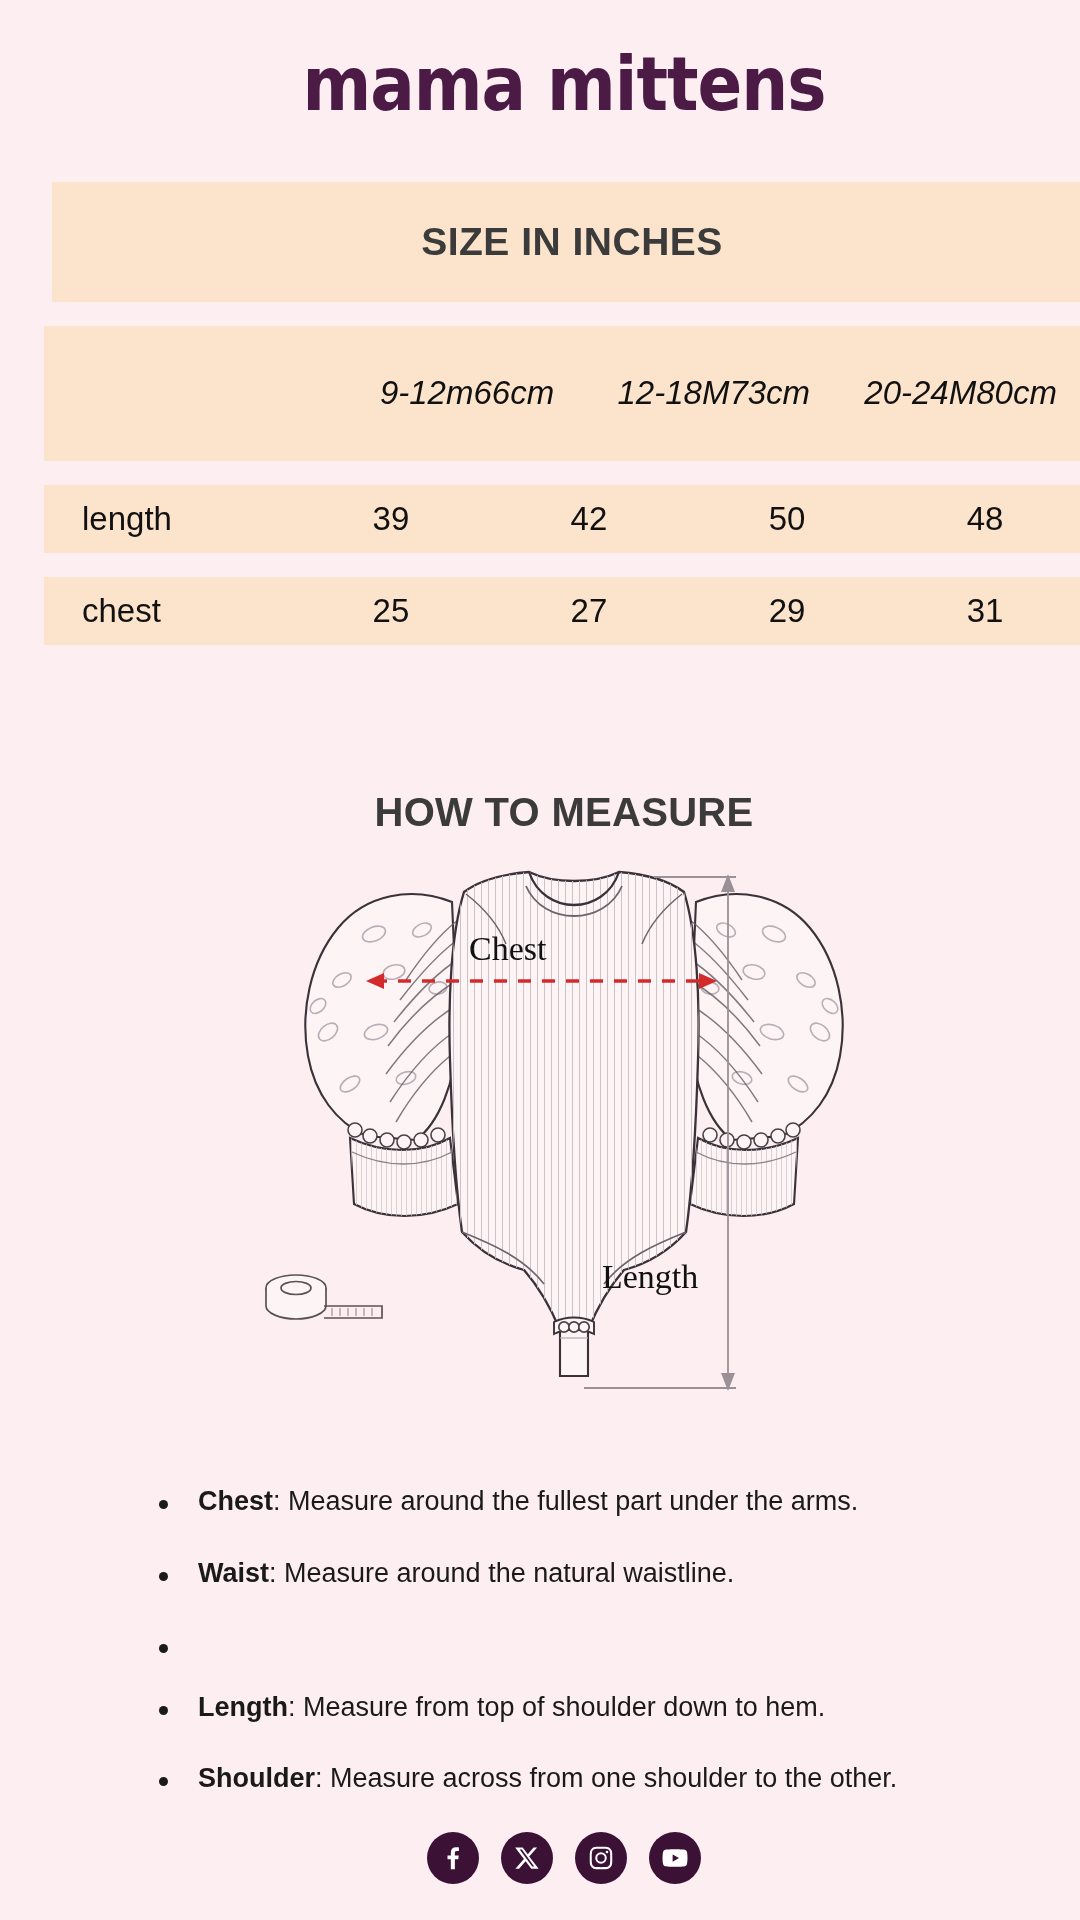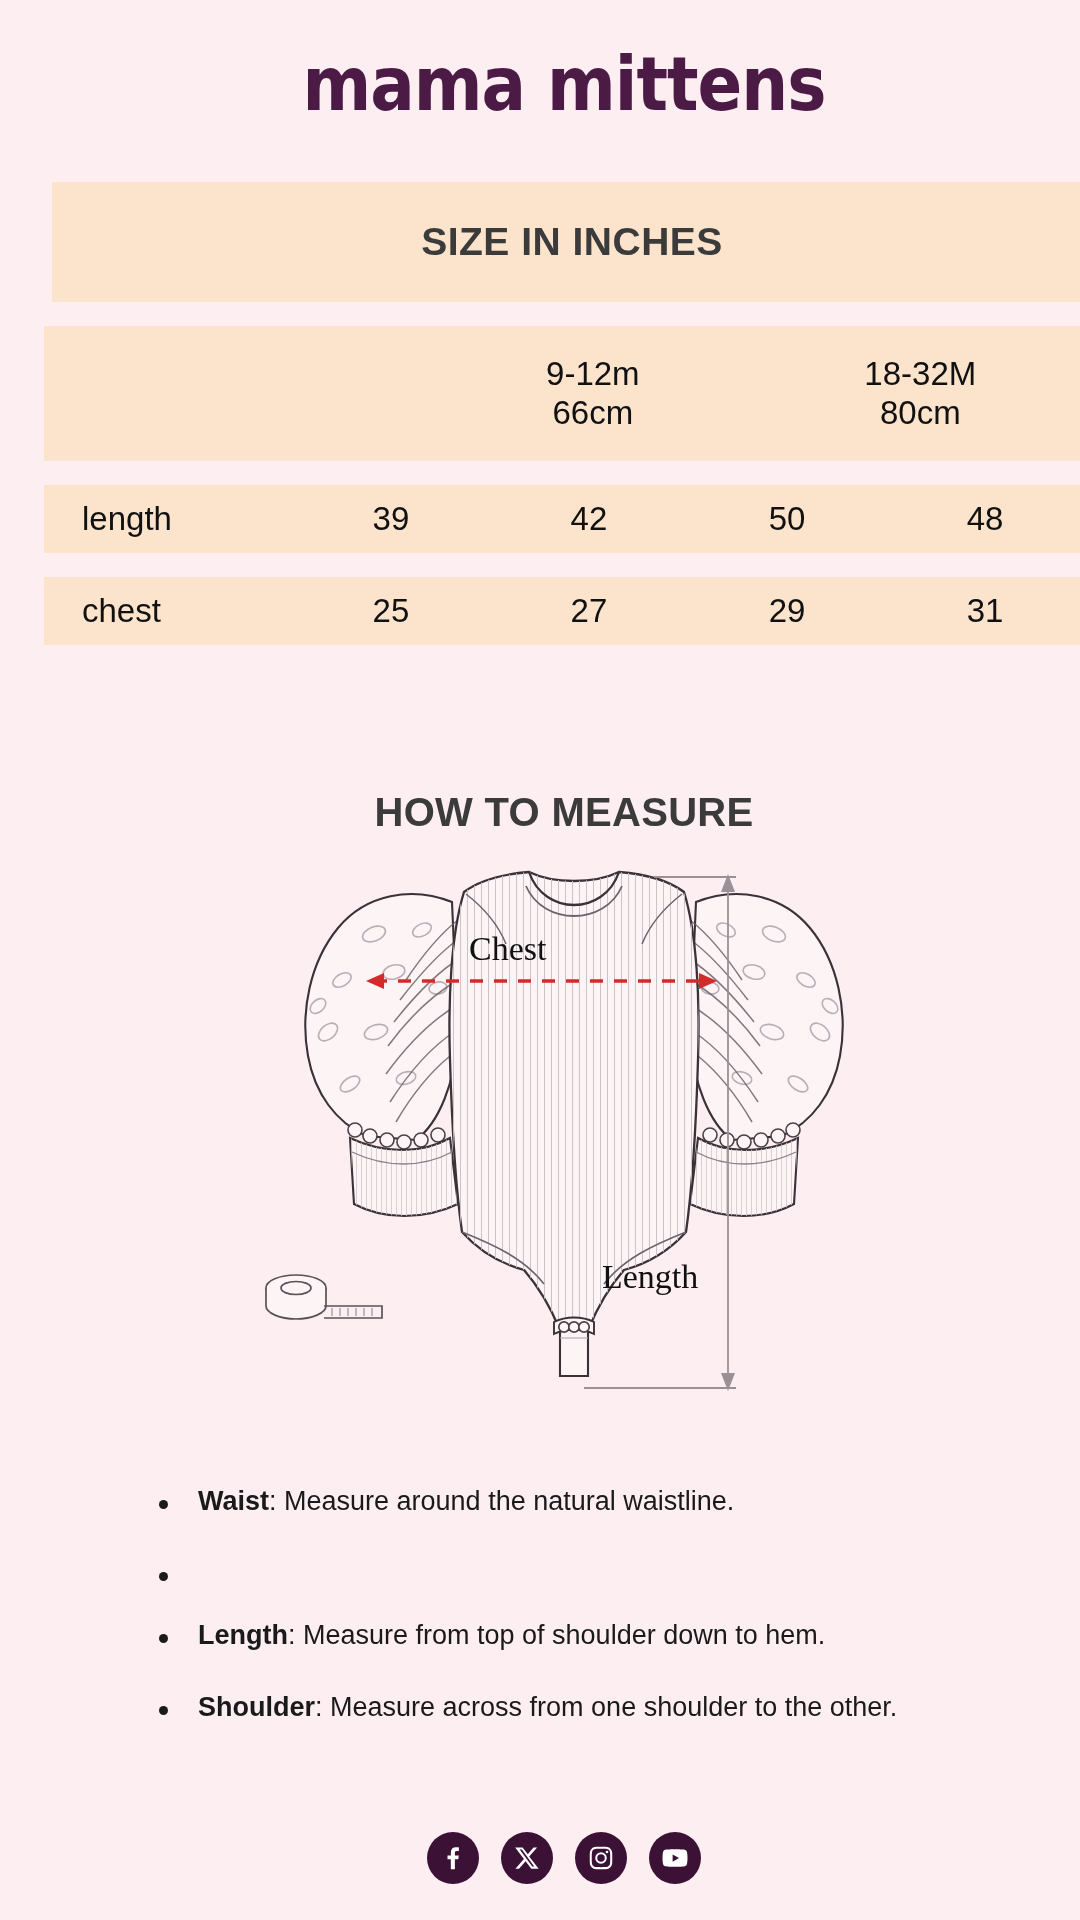--- a/index.html
+++ b/index.html
@@ -36,21 +36,21 @@
   .trow.data { background:#FCE3CC; height:68px; margin-top:0; }
   .spacer { height:24px; }
   .cell {
     display:flex; align-items:center; justify-content:center;
     font-size:33px; color:#111; flex:1 1 0; line-height:1.18;
   }
   .cell.lbl {
     justify-content:flex-start; padding-left:38px; font-size:33px;
     flex:1.06 1 0;
   }
-  .cell.two { flex-direction:column; }
+  .cell.two { flex-direction:row;font-style:italic; }
   .cell.two .l1, .cell.two .l2 { display:block; }
 
   
   .h2m {
     position:absolute; left:0; top:790px; width:1080px; text-align:center;
     font-size:40px; font-weight:700; color:#3B3B3B; letter-spacing:.3px;
   }
 
   
   .illus { position:absolute; left:230px; top:860px; width:640px; height:580px; }
@@ -92,21 +92,25 @@
 
   <div class="tbl">
 
     <div class="trow head">
       <div class="cell lbl"></div>
       <div class="cell two">
         <span class="l1">9-12m</span>
         <span class="l2">66cm</span>
       </div>
       <div class="cell two">
-        <span class="l1">18-32M</span>
+        <span class="l1">12-18M</span>
+        <span class="l2">73cm</span>
+      </div>
+      <div class="cell two">
+        <span class="l1">20-24M</span>
         <span class="l2">80cm</span>
       </div>
     </div>
 
     <div class="spacer"></div>
 
     <div class="trow data">
       <div class="cell lbl">length</div>
       <div class="cell">39</div>
       <div class="cell">42</div>
@@ -303,20 +307,24 @@
             <path d="M110 448 V456"></path>
             <path d="M118 448 V456"></path>
         </g>
       </g>
     </svg>
   </div>
 
   <div class="bullets">
     <div class="bullet">
       <span class="dot"></span>
+      <span class="txt"><b>Chest</b><span>: Measure around the fullest part under the arms.</span></span>
+    </div>
+    <div class="bullet">
+      <span class="dot"></span>
       <span class="txt"><b>Waist</b><span>: Measure around the natural waistline.</span></span>
     </div>
     <div class="bullet">
       <span class="dot"></span>
     </div>
     <div class="bullet">
       <span class="dot"></span>
       <span class="txt"><b>Length</b><span>: Measure from top of shoulder down to hem.</span></span>
     </div>
     <div class="bullet">

